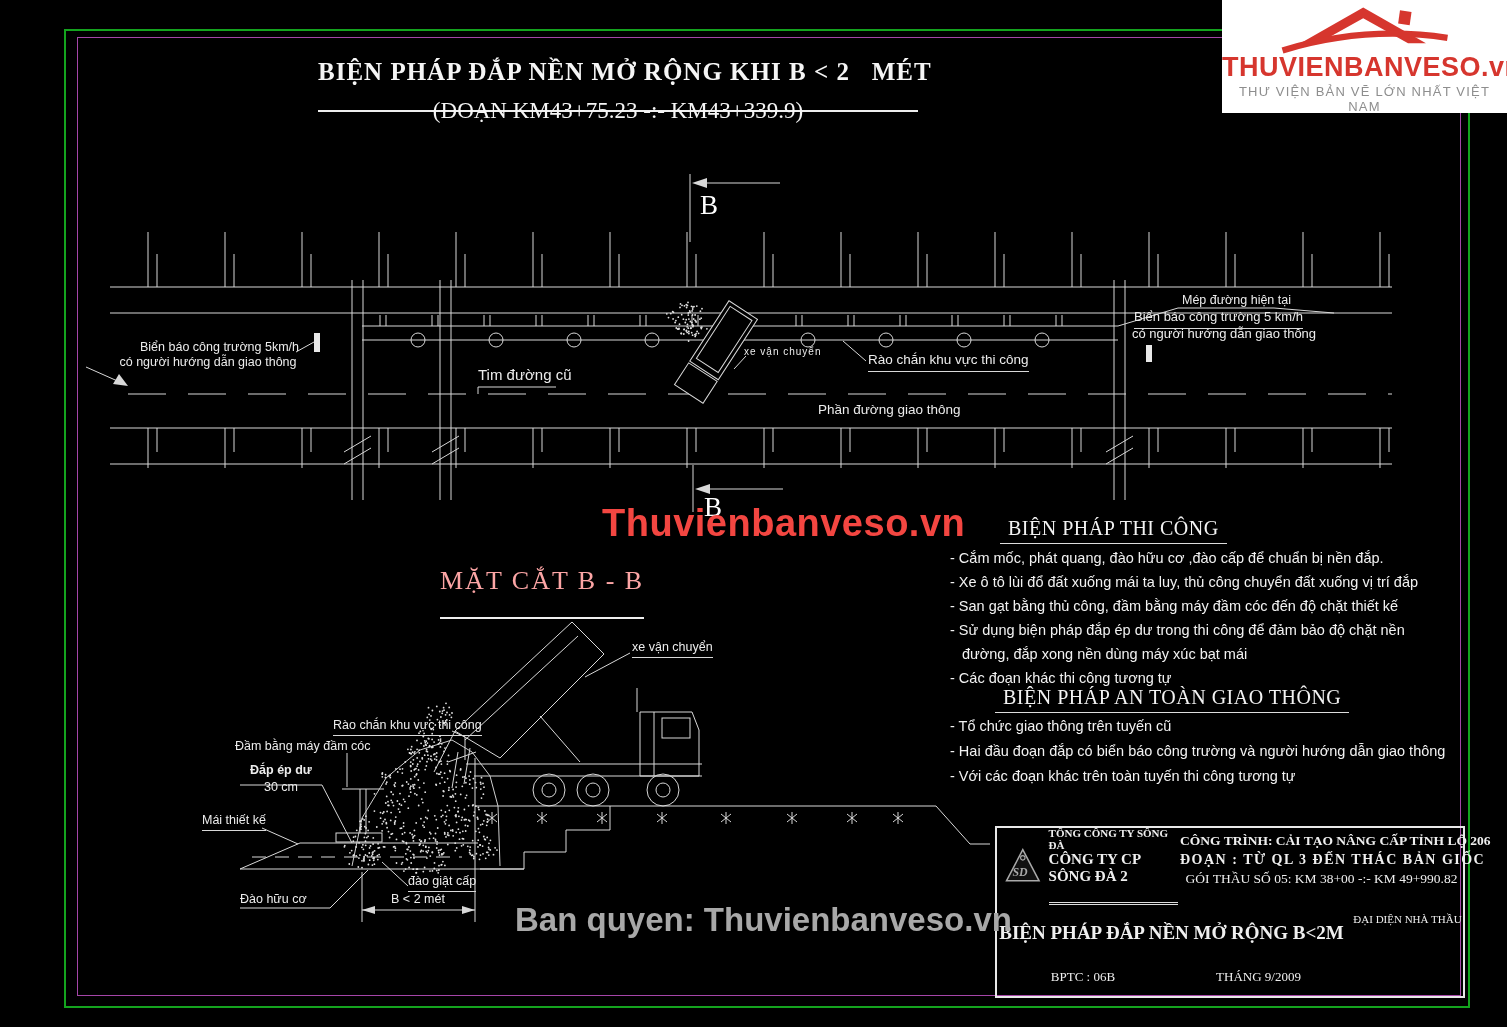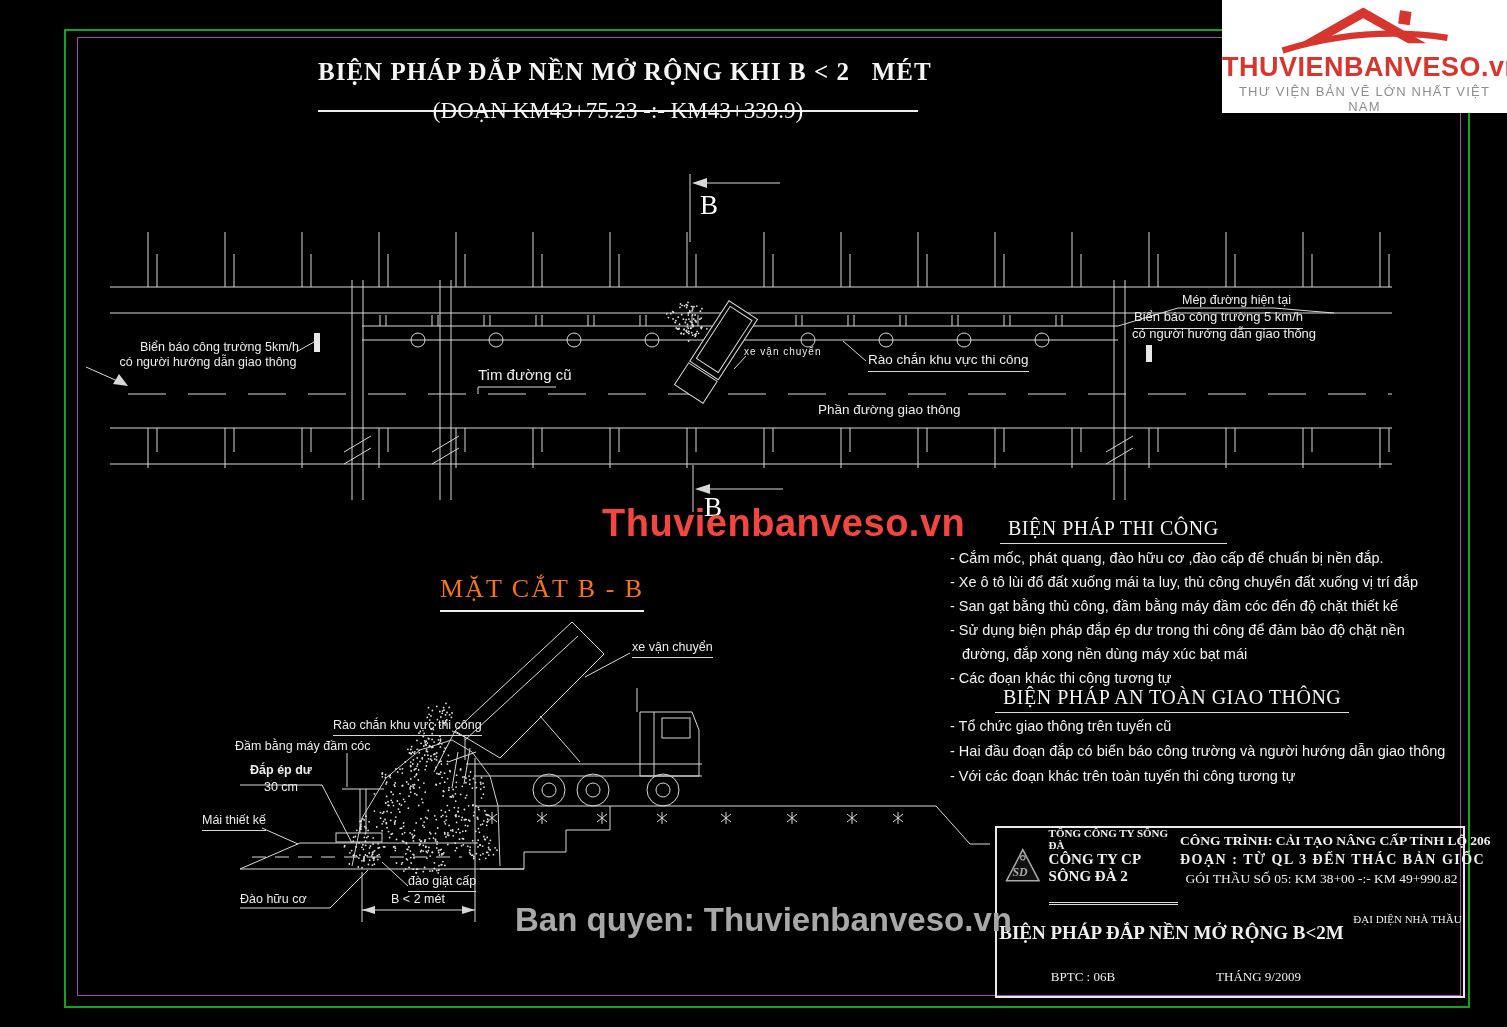--- a/index.html
+++ b/index.html
@@ -8,22 +8,22 @@
   .abs{position:absolute;}
   .keep-ws{white-space:pre;}
   .ser{font-family:"Liberation Serif","DejaVu Serif",serif;}
   .lbl{position:absolute;font-size:12.5px;color:#ececec;white-space:nowrap;line-height:1.15;}
   .lbl.u{border-bottom:1px solid #d8d8d8;padding-bottom:3px;}
   .lbl.c{text-align:center;}
   .lbl.small{font-size:10px;letter-spacing:1px;}
   #main-title{left:318px;top:58px;width:600px;text-align:center;color:#f5f5f5;
     font-size:25px;letter-spacing:1px;border-bottom:2px solid #eee;padding-bottom:24px;font-weight:bold;}
   #sub-title{left:318px;top:98px;width:600px;text-align:center;color:#f5f5f5;font-size:23px;}
-  #sec-title{left:440px;top:566px;color:#f97316;font-size:26px;letter-spacing:2px;
-    border-bottom:2px solid #eee;padding-bottom:6px;margin-top:8px;}
+  #sec-title{left:440px;top:566px;color:#fca5a5;font-size:26px;letter-spacing:2px;
+    border-bottom:2px solid #eee;padding-bottom:21px;}
   .b-letter{position:absolute;color:#fff;font-size:27px;}
   .note-head{position:absolute;color:#f2f2f2;font-size:20px;letter-spacing:.5px;
     border-bottom:1.5px solid #ddd;padding:0 8px 3px 8px;}
   .note-list{position:absolute;width:545px;color:#f2f2f2;font-size:14.5px;}
   #c-list{left:950px;top:546px;line-height:24px;}
   #s-list{left:950px;top:714px;line-height:25px;}
   .note-line.cont{padding-left:12px;}
   
   .frame{position:absolute;pointer-events:none;}
   

